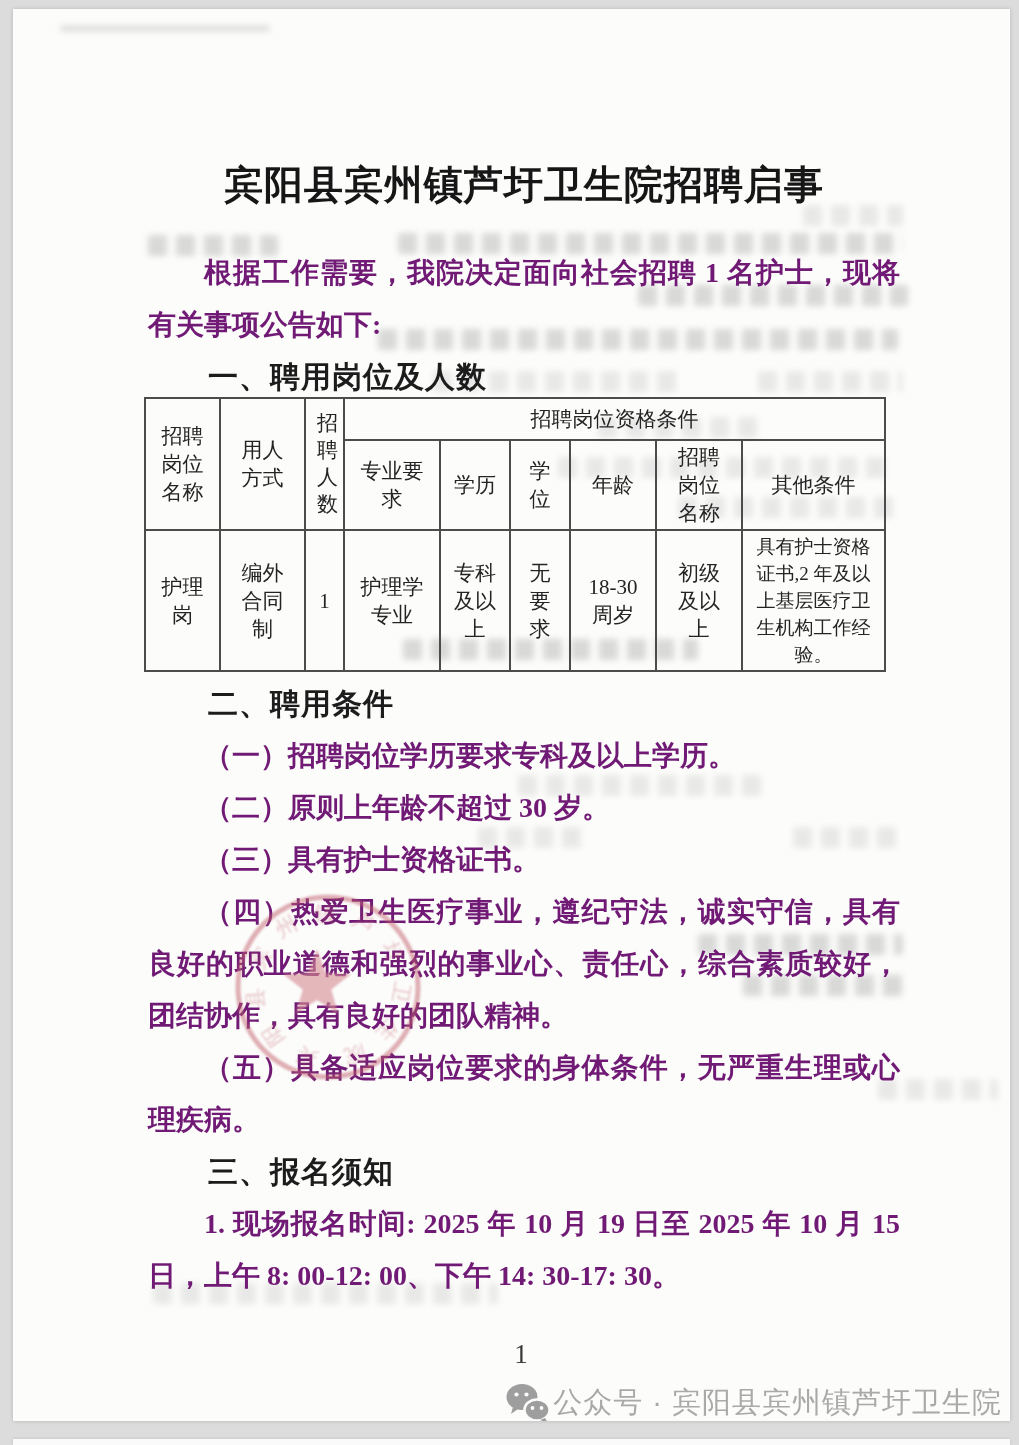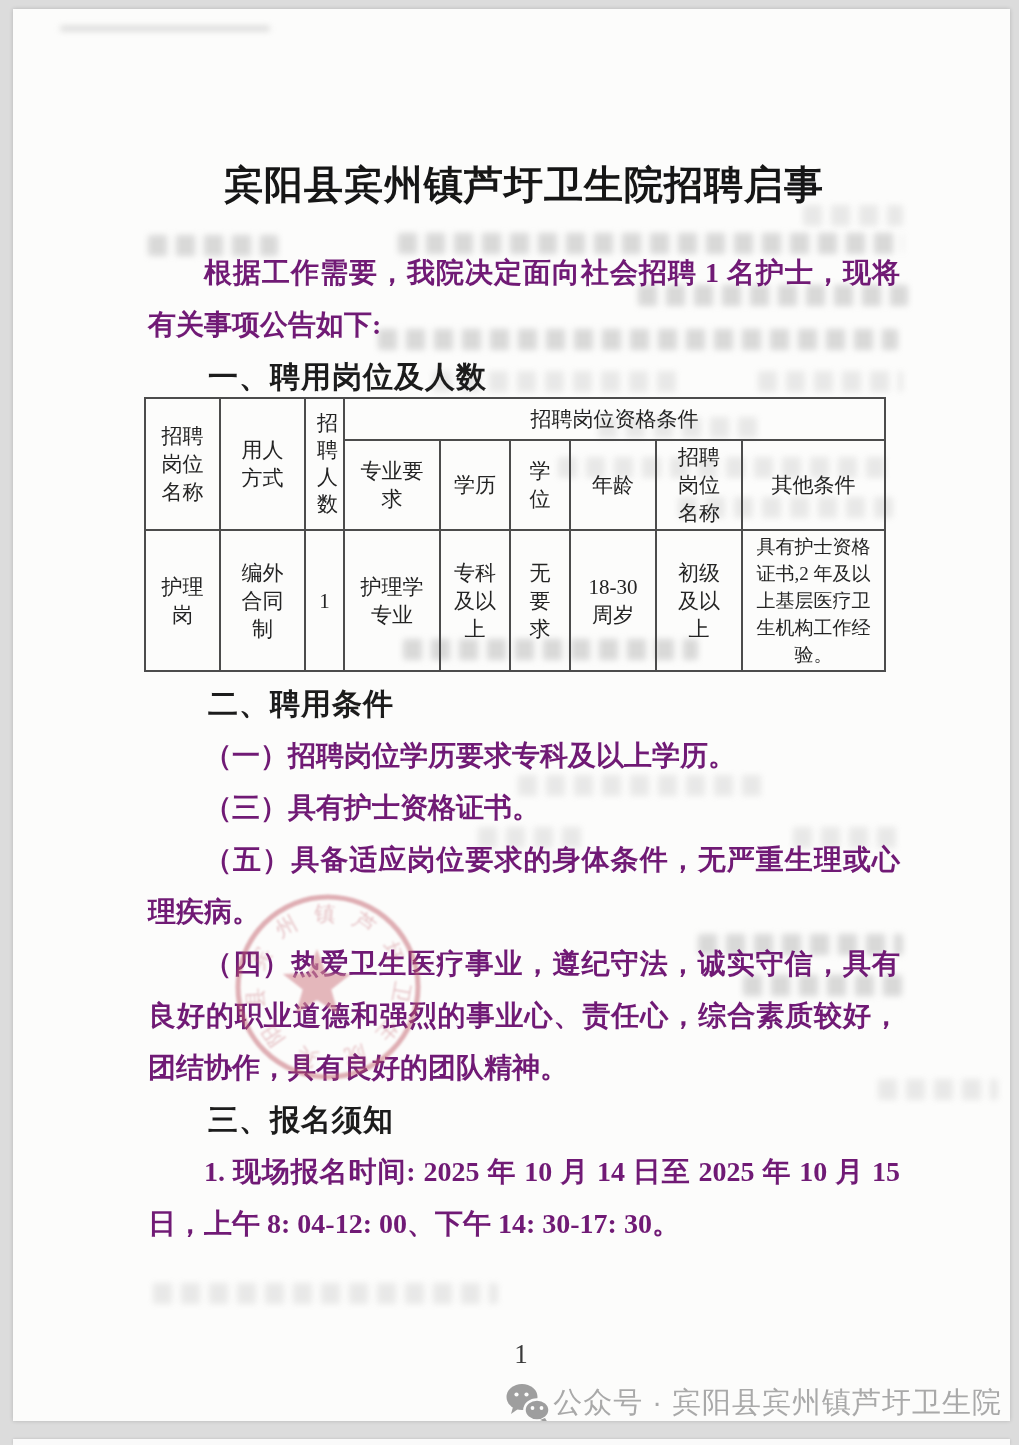--- a/index.html
+++ b/index.html
@@ -149,27 +149,28 @@
         <td>18-30周岁</td>
         <td>初级及以上</td>
         <td class="other-cond">具有护士资格证书,2 年及以上基层医疗卫生机构工作经验。</td>
       </tr>
     </tbody>
       </table>
 
     <p class="sec-heading h2gap">二、聘用条件</p>
 
     <p class="para">（一）招聘岗位学历要求专科及以上学历。</p>
+    <p class="para">（二）原则上年龄不超过 30 岁。</p>
     <p class="para">（三）具有护士资格证书。</p>
+    <p class="para">（四）热爱卫生医疗事业，遵纪守法，诚实守信，具有良好的职业道德和强烈的事业心、责任心，综合素质较好，团结协作，具有良好的团队精神。</p>
     <p class="para">（五）具备适应岗位要求的身体条件，无严重生理或心理疾病。</p>
-    <p class="para">（四）热爱卫生医疗事业，遵纪守法，诚实守信，具有良好的职业道德和强烈的事业心、责任心，综合素质较好，团结协作，具有良好的团队精神。</p>
 
     <p class="sec-heading">三、报名须知</p>
 
-    <p class="para">1. 现场报名时间: 2025 年 10 月 14 日至 2025 年 10 月 15 日，上午 8: 04-12: 00、下午 14: 30-17: 30。</p>
+    <p class="para">1. 现场报名时间: 2025 年 10 月 19 日至 2025 年 10 月 15 日，上午 8: 00-12: 00、下午 14: 30-17: 30。</p>
 
   </div>
 
   <svg class="seal" viewBox="0 0 192 194">
     <defs>
       <path id="sealTextPath" d="M 96 163 A 66 66 0 1 1 96.01 163" fill="none"></path>
       <filter id="sealBlur">
           <feGaussianBlur stdDeviation="1.1"></feGaussianBlur>
         </filter>
     </defs>

